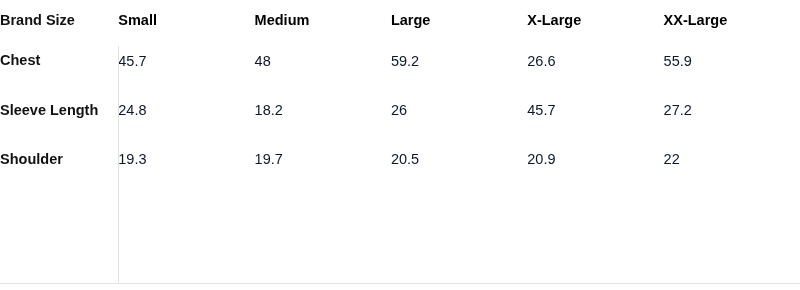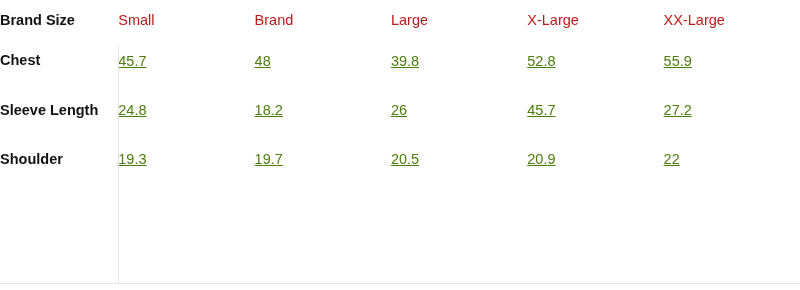--- a/index.html
+++ b/index.html
@@ -96,29 +96,28 @@
 
   .row-label {
     font-weight: bold;
     color: #111111;
     padding-left: 14px;
     padding-right: 10px;
     line-height: 1.25;
   }
 
   .cell-val {
-    color: #4d7c0f;
+    color: #0f172a;
     padding-left: 16px;
     border-top: 1px solid #ebebeb;
-    text-decoration: underline;
   }
 
   .head-cell {
-    color: #b91c1c;
-    font-weight: normal;
+    color: #000000;
+    font-weight: bold;
     padding-left: 16px;
   }
 
   tr.head-row th.row-label {
     border: none;
   }
 
   
   .divider {
     position: absolute;
@@ -158,33 +157,33 @@
       <col class="c-val">
         <col class="c-val">
         <col class="c-val">
         <col class="c-val">
         <col class="c-val">
     </colgroup>
     <thead>
       <tr class="head-row r-head">
         <th class="row-label">Brand Size</th>
         <th class="head-cell">Small</th>
-        <th class="head-cell">Brand</th>
+        <th class="head-cell">Medium</th>
         <th class="head-cell">Large</th>
         <th class="head-cell">X-Large</th>
         <th class="head-cell">XX-Large</th>
       </tr>
     </thead>
     <tbody>
       <tr class="r-chest">
         <th class="row-label">Chest</th>
         <td class="cell-val">45.7</td>
         <td class="cell-val">48</td>
-        <td class="cell-val">39.8</td>
-        <td class="cell-val">52.8</td>
+        <td class="cell-val">59.2</td>
+        <td class="cell-val">26.6</td>
         <td class="cell-val">55.9</td>
       </tr>
       <tr class="r-sleeve">
         <th class="row-label">Sleeve Length</th>
         <td class="cell-val">24.8</td>
         <td class="cell-val">18.2</td>
         <td class="cell-val">26</td>
         <td class="cell-val">45.7</td>
         <td class="cell-val">27.2</td>
       </tr>

